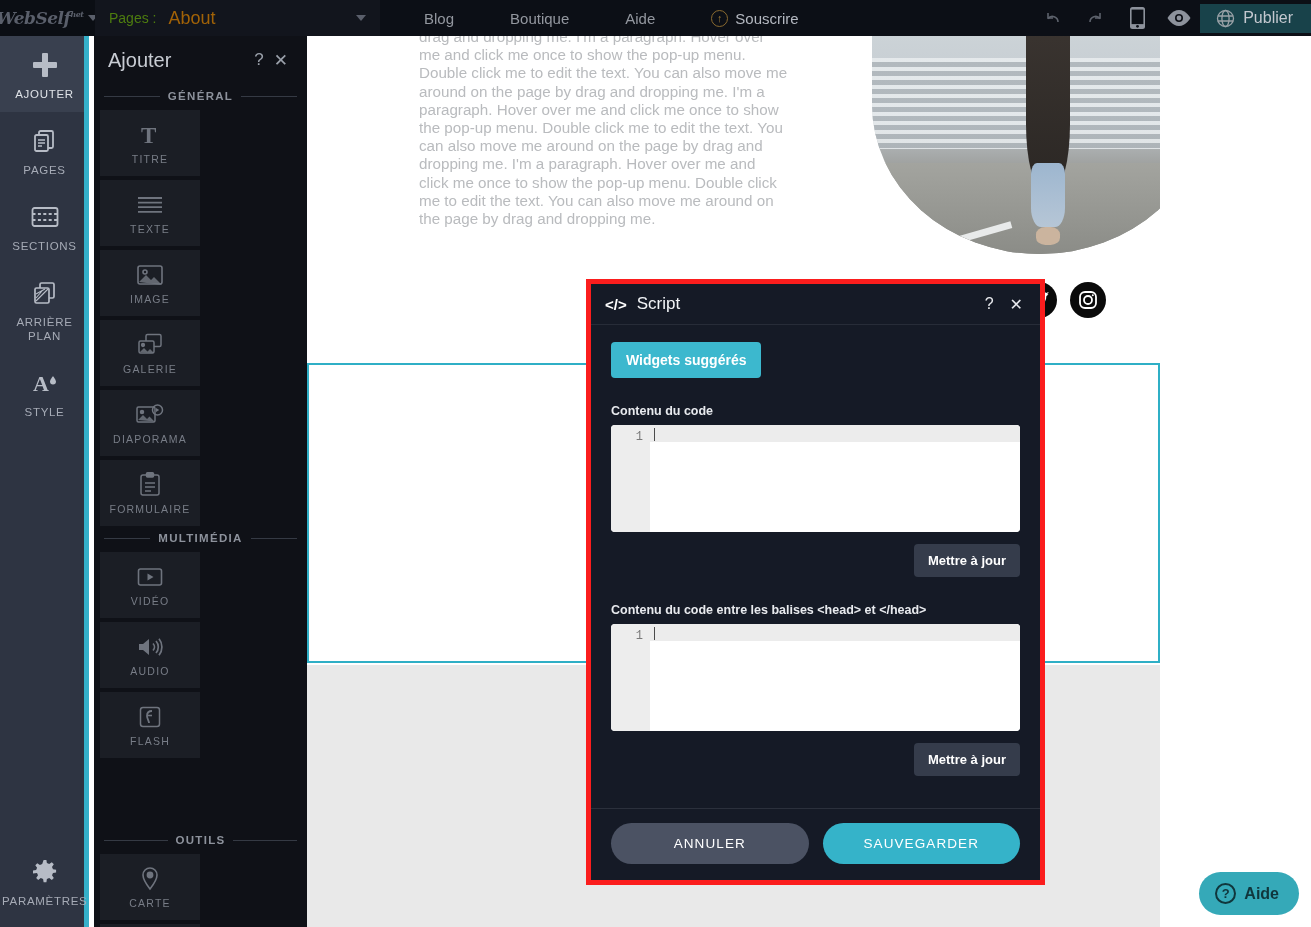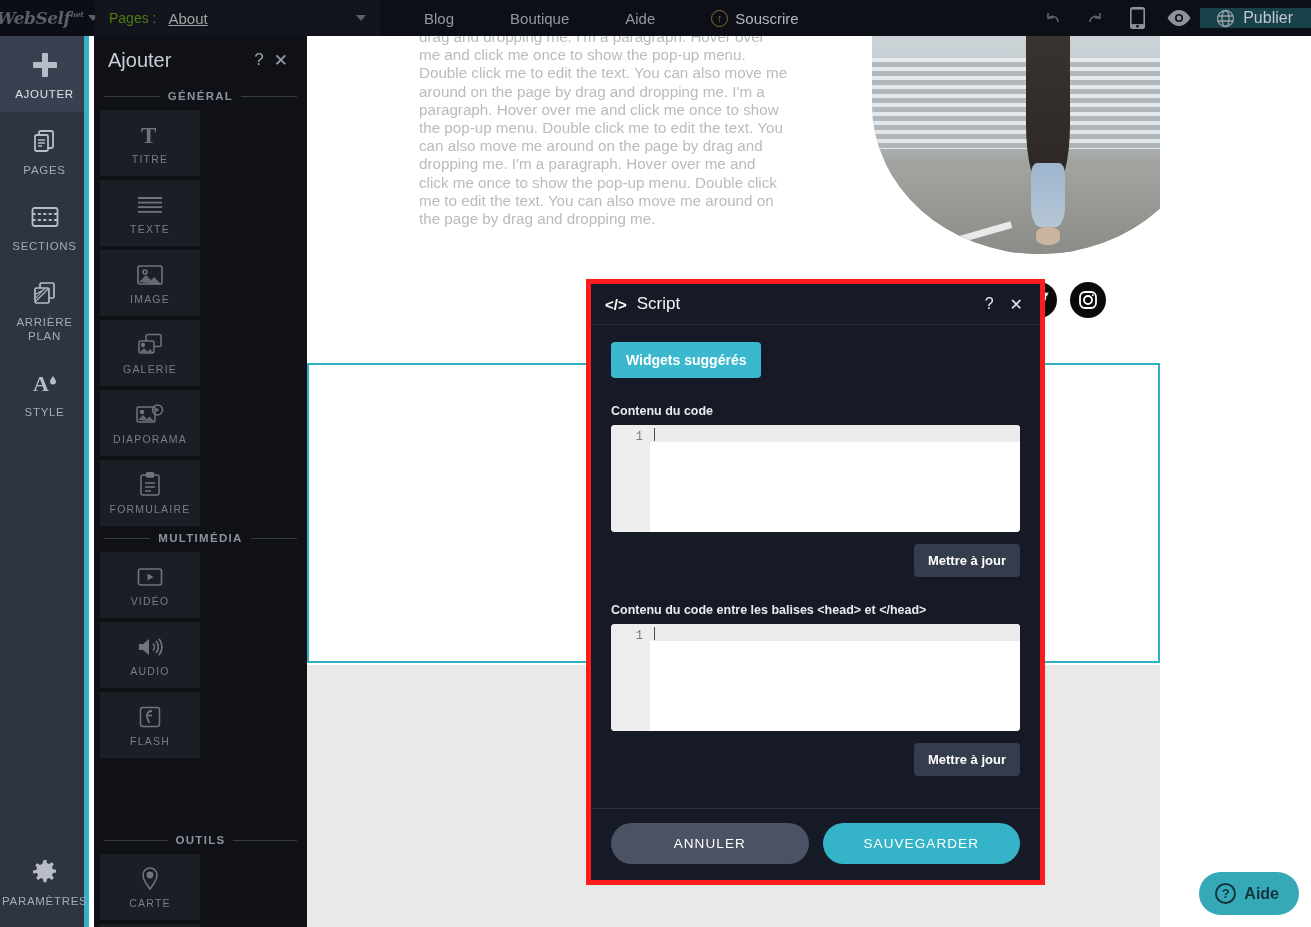--- a/index.html
+++ b/index.html
@@ -27,40 +27,40 @@
   .brand-logo sup { font-size: 8px; }
   .caret-down {
     width: 0; height: 0; border-left: 5px solid transparent;
     border-right: 5px solid transparent; border-top: 6px solid #5a5f6b;
   }
   .pages-zone {
     width: 285px; height: 36px; background: #12151d;
     display: flex; align-items: center; padding: 0 14px; gap: 12px;
   }
   .pages-label { color: #4d7c0f; font-size: 14px; }
-  .pages-value { color: #a3a3a3; font-size: 15px; flex: 1; text-decoration: underline; }
+  .pages-value { color: #a16207; font-size: 18px; flex: 1; }
   .topnav { display: flex; align-items: center; gap: 0px; margin-left: 16px; }
   .topnav a {
     color: #93979f; font-size: 15px; text-decoration: none;
     padding: 0 28px; display: flex; align-items: center; gap: 7px;
   }
   .topnav a.souscrire { color: #b4b8c0; }
   .subs-icon {
     width: 17px; height: 17px; border: 1.5px solid #8a6a2f; border-radius: 50%;
     color: #a07c35; font-size: 11px; line-height: 14px; text-align: center;
   }
   .top-right {
     margin-left: auto; display: flex; align-items: center; height: 36px;
   }
   .top-icon {
     width: 42px; height: 36px; display: flex; align-items: center;
     justify-content: center; color: #5d626c;
   }
   .publier-btn {
-    height: 20px; background: #18424a; display: flex; align-items: center;
+    height: 29px; background: #18424a; display: flex; align-items: center;
     gap: 8px; padding: 0 18px 0 16px; color: #c3c8cf; font-size: 16px;
   }
 
   
   #rail {
     position: absolute; top: 36px; left: 0; width: 89px; height: 891px;
     background: #2e3442; z-index: 35;
   }
   .rail-item {
     width: 89px; padding: 13px 2px 11px; text-align: center;

